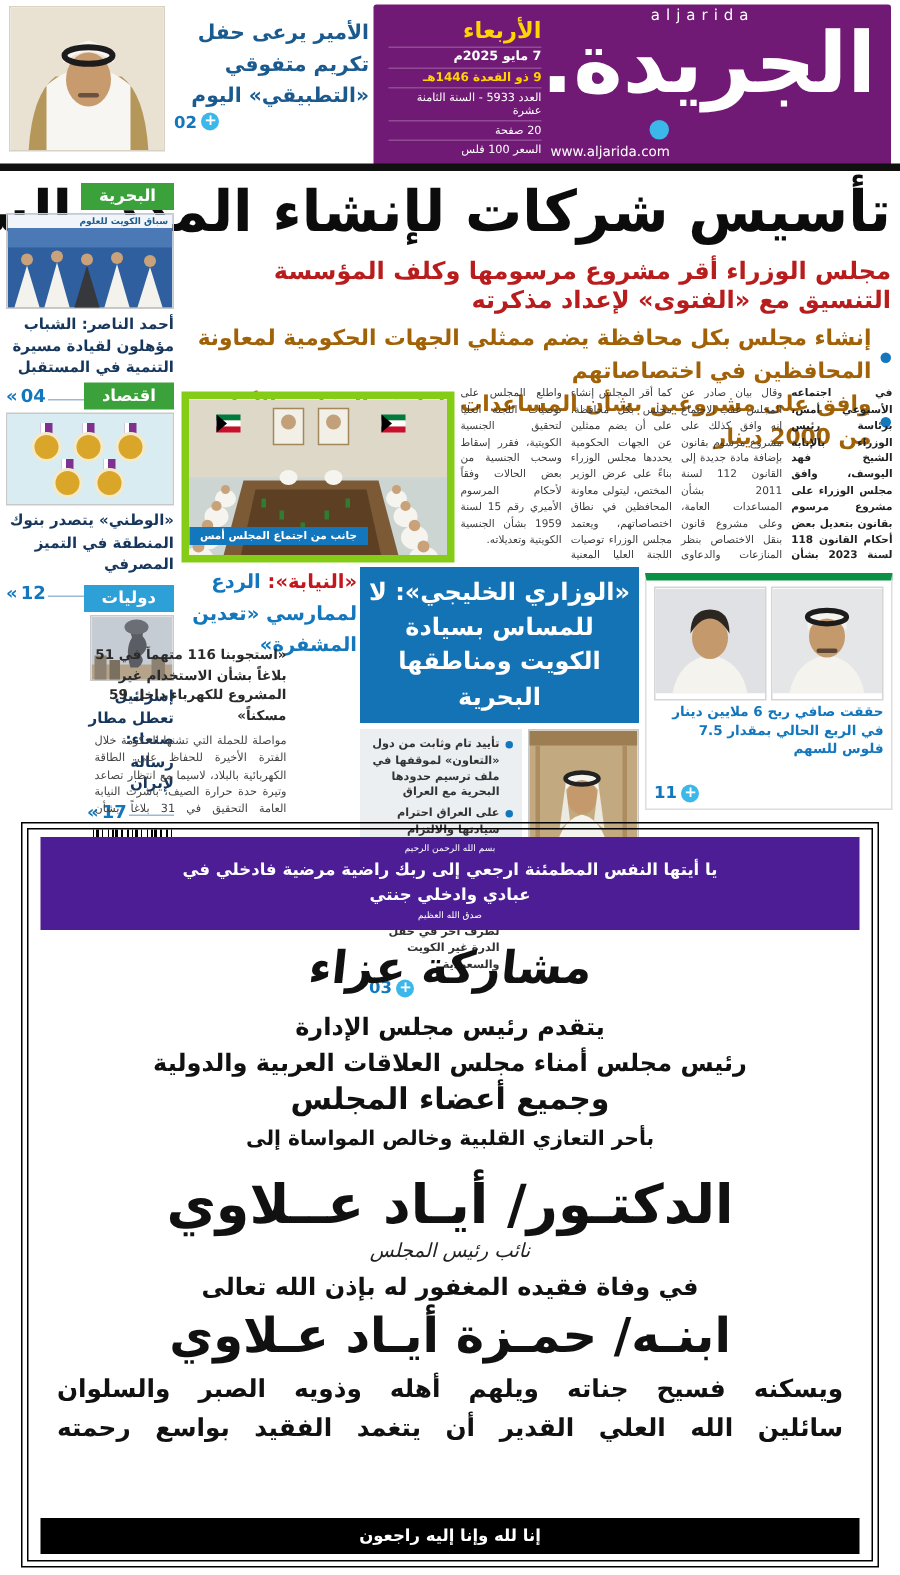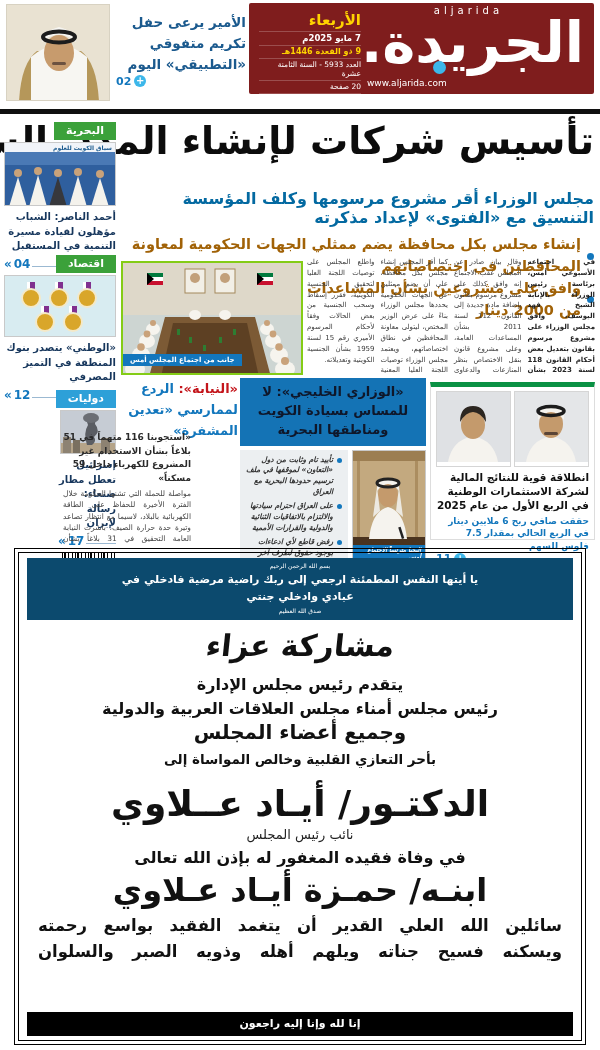--- a/index.html
+++ b/index.html
@@ -13,102 +13,102 @@
   
   #teaser { left:6px; top:4px; width:240px; height:101px; display:flex; gap:6px; direction:ltr; }
   #teaser .photo { width:104px; height:97px; flex:0 0 auto; border:1px solid #d8d2c2; overflow:hidden; }
   #teaser .photo svg { display:block; }
   #teaser .ttext { flex:1; display:flex; flex-direction:column; direction:rtl; padding-top:8px; }
   .teaser-head { font-size:13.5px; font-weight:bold; color:#1b5a8e; line-height:1.55; text-align:right; }
   .pagelink { direction:ltr; display:flex; align-items:center; gap:3px; color:#1377bd; font-weight:bold; font-size:11px; }
   .plus { display:inline-block; width:12px; height:12px; border-radius:50%; background:#3cb7ea; color:#fff; font-size:10px; line-height:12px; text-align:center; font-weight:bold; }
   .plus::before { content:"+"; }
 
-  #banner { left:249px; top:3px; width:345px; height:91px; background:#7f1d1d; border-radius:2px; }
+  #banner { left:249px; top:3px; width:345px; height:110px; background:#701a75; border-radius:2px; }
   #datebox { position:absolute; left:10px; top:7px; width:102px; text-align:right; direction:rtl; }
   #datebox .row { border-bottom:1px solid rgba(255,255,255,.22); padding:1px 0 2px; }
   #datebox .row:last-child { border-bottom:none; }
   .day { color:#ffd400; font-size:15px; font-weight:bold; }
   .d-w { color:#fff; font-size:8.5px; font-weight:bold; }
   .d-y { color:#ffd400; font-size:8px; font-weight:bold; }
   .d-s { color:#fff; font-size:7.5px; }
   #logo { position:absolute; right:10px; top:2px; text-align:right; color:#fff; }
   #logo .latin { font-size:10px; letter-spacing:4px; color:#fff; direction:ltr; text-align:center; margin-right:8px; }
   #logo .arabic { font-size:56px; font-weight:bold; line-height:0.95; letter-spacing:-2px; }
   #logo-dot { position:absolute; right:148px; bottom:20px; width:13px; height:13px; border-radius:50%; background:#3cb7ea; }
   #site-url { position:absolute; left:118px; bottom:6px; color:#fff; font-size:9px; direction:ltr; }
   #black-rule { left:0; top:109px; width:600px; height:5px; background:#101010; }
 
   
   #lead { left:122px; top:116px; width:472px; }
   .lead-h1 { font-size:38px; font-weight:bold; color:#0c0c0c; text-align:center; line-height:1.35; letter-spacing:-1px; white-space:nowrap; }
-  .lead-sub { font-size:16px; font-weight:bold; color:#0369a1; text-align:right; margin-top:22px; }
+  .lead-sub { font-size:16px; font-weight:bold; color:#b91c1c; text-align:right; margin-top:4px; }
   .lead-bullets { margin-top:7px; }
   .bullet-line { display:flex; gap:6px; align-items:baseline; font-size:14.5px; font-weight:bold; color:#a16207; line-height:1.5; }
   .bdot { width:7px; height:7px; border-radius:50%; background:#1377bd; flex:0 0 auto; align-self:center; }
 
   
   .side-sec { left:4px; width:112px; }
   .sec-label { display:inline-block; color:#fff; font-size:11px; font-weight:bold; padding:2px 12px 3px; }
   .g-label { background:#3ba13a; }
   .b-label { background:#2da0d8; }
   .side-photo { border:1px solid #c9c9c9; margin-top:2px; position:relative; overflow:hidden; }
   .photo-band { position:absolute; top:0; left:0; right:0; background:rgba(255,255,255,.92); color:#1b5a8e; font-size:6px; font-weight:bold; padding:1px 3px; text-align:right; }
   .side-head { font-size:10px; font-weight:bold; color:#16365c; line-height:1.45; text-align:right; margin-top:4px; }
   .chev-row { direction:ltr; display:flex; align-items:flex-end; gap:2px; color:#1377bd; font-weight:bold; font-size:12px; margin-top:3px; }
   .chev::before { content:"«"; }
   .chev-rule { flex:1; border-bottom:1px solid #9bb9d2; margin-bottom:4px; }
   .barcode { margin-top:5px; width:54px; height:15px;
     background:repeating-linear-gradient(90deg,#000 0 1px,#fff 1px 2px,#000 2px 4px,#fff 4px 6px,#000 6px 7px,#fff 7px 10px,#000 10px 11px,#fff 11px 13px); }
 
   
-  #cab-photo { left:121px; top:261px; width:182px; height:114px; border:2px solid #84cc16; overflow:hidden;text-align:right; }
+  #cab-photo { left:121px; top:261px; width:182px; height:114px; border:5px solid #84cc16; overflow:hidden;text-align:right; }
   .ribbon { position:absolute; bottom:7px; left:0; background:#1377bd; color:#fff; font-size:7px; font-weight:bold; padding:2px 7px; }
   #body-cols { left:307px; top:257px; width:288px; height:118px; display:flex; gap:6px; overflow:hidden; }
   .bcol { flex:1; font-size:7px; line-height:1.55; color:#3b3b3b; text-align:justify; }
   .bcol:first-child { font-weight:bold; color:#222; }
 
   
   #niyaba-head { left:118px; top:379px; width:120px; font-size:13px; font-weight:bold; line-height:1.6; text-align:right; }
   .red-t { color:#c4161c; } .blue-t { color:#1377bd; }
   #niyaba-body { left:63px; top:431px; width:128px; height:113px; overflow:hidden; }
   .n-quote { font-size:9px; font-weight:bold; color:#2a2a2a; line-height:1.5; text-align:right; }
   .n-body { font-size:7.5px; color:#444; line-height:1.5; text-align:justify; margin-top:3px; }
 
   #gcc { left:240px; top:378px; width:186px; }
-  .gcc-head { background:#1473b5; color:#0f172a; font-size:13px; font-weight:bold; text-align:center; line-height:1.45; padding:5px 4px 6px; }
-  .gcc-low { display:flex; gap:4px; margin-top:4px; height:112px;font-style:italic; }
+  .gcc-head { background:#1473b5; color:#ffffff; font-size:16px; font-weight:bold; text-align:center; line-height:1.45; padding:5px 4px 6px; }
+  .gcc-low { display:flex; gap:4px; margin-top:4px; height:112px; }
   .gcc-panel { background:#eceff1; flex:1; padding:5px 6px 3px; display:flex; flex-direction:column; }
   .gcc-b { display:flex; gap:4px; font-size:7.5px; font-weight:bold; color:#333; line-height:1.45; margin-bottom:3px; text-align:right; }
   .gcc-b .bdot { width:5px; height:5px; margin-top:3px; align-self:flex-start; }
   .gcc-photo { width:74px; flex:0 0 auto; position:relative; border:1px solid #c9c9c9; overflow:hidden; }
   .gcc-photo .ribbon { bottom:0; font-size:6px; padding:1px 4px; }
   .gcc-panel .pagelink { margin-top:auto; }
 
   #nic-card { left:430px; top:382px; width:165px; height:158px; background:#fff; border:1px solid #ddd; border-top:5px solid #0a9144; padding:4px 5px; display:flex; flex-direction:column; }
   .nic-photos { display:flex; gap:3px; justify-content:center; }
   .nic-photos .p { border:1px solid #d5d5d5; overflow:hidden; }
   .nic-head { font-size:10.5px; font-weight:bold; color:#101010; line-height:1.35; text-align:right; margin-top:3px; }
   .nic-sub { font-size:9px; font-weight:bold; color:#1377bd; line-height:1.4; text-align:right; margin-top:2px; }
   #nic-card .pagelink { margin-top:auto; }
 
   
   #obit { left:14px; top:548px; width:572px; height:497px; border:1px solid #000; padding:3px; }
   #obit-inner { border:1px solid #000; height:100%; padding:5px 8px 4px; display:flex; flex-direction:column; align-items:center; text-align:center; }
-  .quran-bar { background:#0c4a6e; color:#fff; width:100%; padding:4px 10px 5px; }
+  .quran-bar { background:#4c1d95; color:#fff; width:100%; padding:4px 10px 5px; }
   .q-small { font-size:6px; line-height:1.3; }
   .q-main { font-size:11px; font-weight:bold; line-height:1.6; width:72%; margin:1px auto; }
   .obit-title { font-size:30px; font-weight:bold; transform:skewX(-6deg); margin:8px 0 4px; letter-spacing:-1px; }
   .o-line1 { font-size:16px; font-weight:bold; margin-top:8px; }
   .o-line2 { font-size:16px; font-weight:bold; margin-top:5px; }
   .o-name1 { font-size:33px; font-weight:bold; margin-top:4px; letter-spacing:-1px; }
   .o-line3 { font-size:20px; font-weight:bold; margin-top:2px; }
   .o-line4 { font-size:13.5px; font-weight:bold; margin-top:7px; }
   .o-name2 { font-size:36px; font-weight:bold; margin-top:16px; letter-spacing:-1px; }
-  .o-line5 { font-size:13px; margin-top:3px; color:#222; }
+  .o-line5 { font-size:13px; margin-top:3px; color:#222;font-style:italic; }
   .o-line6 { font-size:16px; font-weight:bold; margin-top:6px; }
   .o-name3 { font-size:32px; font-weight:bold; margin-top:4px; letter-spacing:-1px; }
   .o-just { width:96%; font-size:16.5px; font-weight:bold; margin-top:7px; text-align:justify; text-align-last:justify; }
   .rajioon-bar { background:#000; color:#fff; width:100%; font-size:11px; font-weight:bold; padding:5px 0 6px; margin-top:auto; }
 </style>
 </head>
 <body>
 
 <div class="abs" id="teaser">
   <div class="photo">
@@ -385,21 +385,20 @@
     </div>
     <div class="p">
       <svg width="74" height="70" viewBox="0 0 74 70">
         <rect width="74" height="70" fill="#dfe1e4"></rect>
         <path d="M12 70 Q16 48 37 44 Q58 48 62 70 Z" fill="#f5f3ee"></path>
         <ellipse cx="37" cy="33" rx="12" ry="14" fill="#c49a6c"></ellipse>
         <path d="M24 30 Q24 14 37 14 Q50 14 50 30 Q44 20 37 20 Q30 20 24 30 Z" fill="#2c2620"></path>
       </svg>
     </div>
   </div>
-  <div class="nic-head">انطلاقة قوية للنتائج المالية لشركة الاستثمارات الوطنية في الربع الأول من عام 2025</div>
   <div class="nic-sub">حققت صافي ربح 6 ملايين دينار في الربع الحالي بمقدار 7.5 فلوس للسهم</div>
   <div class="pagelink">
     <span>11</span>
     <span class="plus"></span>
   </div>
 </div>
 
 <div class="abs" id="obit">
   <div id="obit-inner">
     <div class="quran-bar">
@@ -409,17 +408,17 @@
     </div>
     <div class="obit-title">مشاركة عزاء</div>
     <div class="o-line1">يتقدم رئيس مجلس الإدارة</div>
     <div class="o-line2">رئيس مجلس أمناء مجلس العلاقات العربية والدولية</div>
     <div class="o-line3">وجميع أعضاء المجلس</div>
     <div class="o-line4">بأحر التعازي القلبية وخالص المواساة إلى</div>
     <div class="o-name2">الدكتـور/ أيـاد عــلاوي</div>
     <div class="o-line5">نائب رئيس المجلس</div>
     <div class="o-line6">في وفاة فقيده المغفور له بإذن الله تعالى</div>
     <div class="o-name3">ابنـه/ حمـزة أيـاد عـلاوي</div>
+    <div class="o-just">ويسكنه فسيح جناته ويلهم أهله وذويه الصبر والسلوان</div>
     <div class="o-just">سائلين الله العلي القدير أن يتغمد الفقيد بواسع رحمته</div>
-    <div class="o-just">ويسكنه فسيح جناته ويلهم أهله وذويه الصبر والسلوان</div>
     <div class="rajioon-bar">إنا لله وإنا إليه راجعون</div>
   </div>
 </div>
 
 </body></html>

